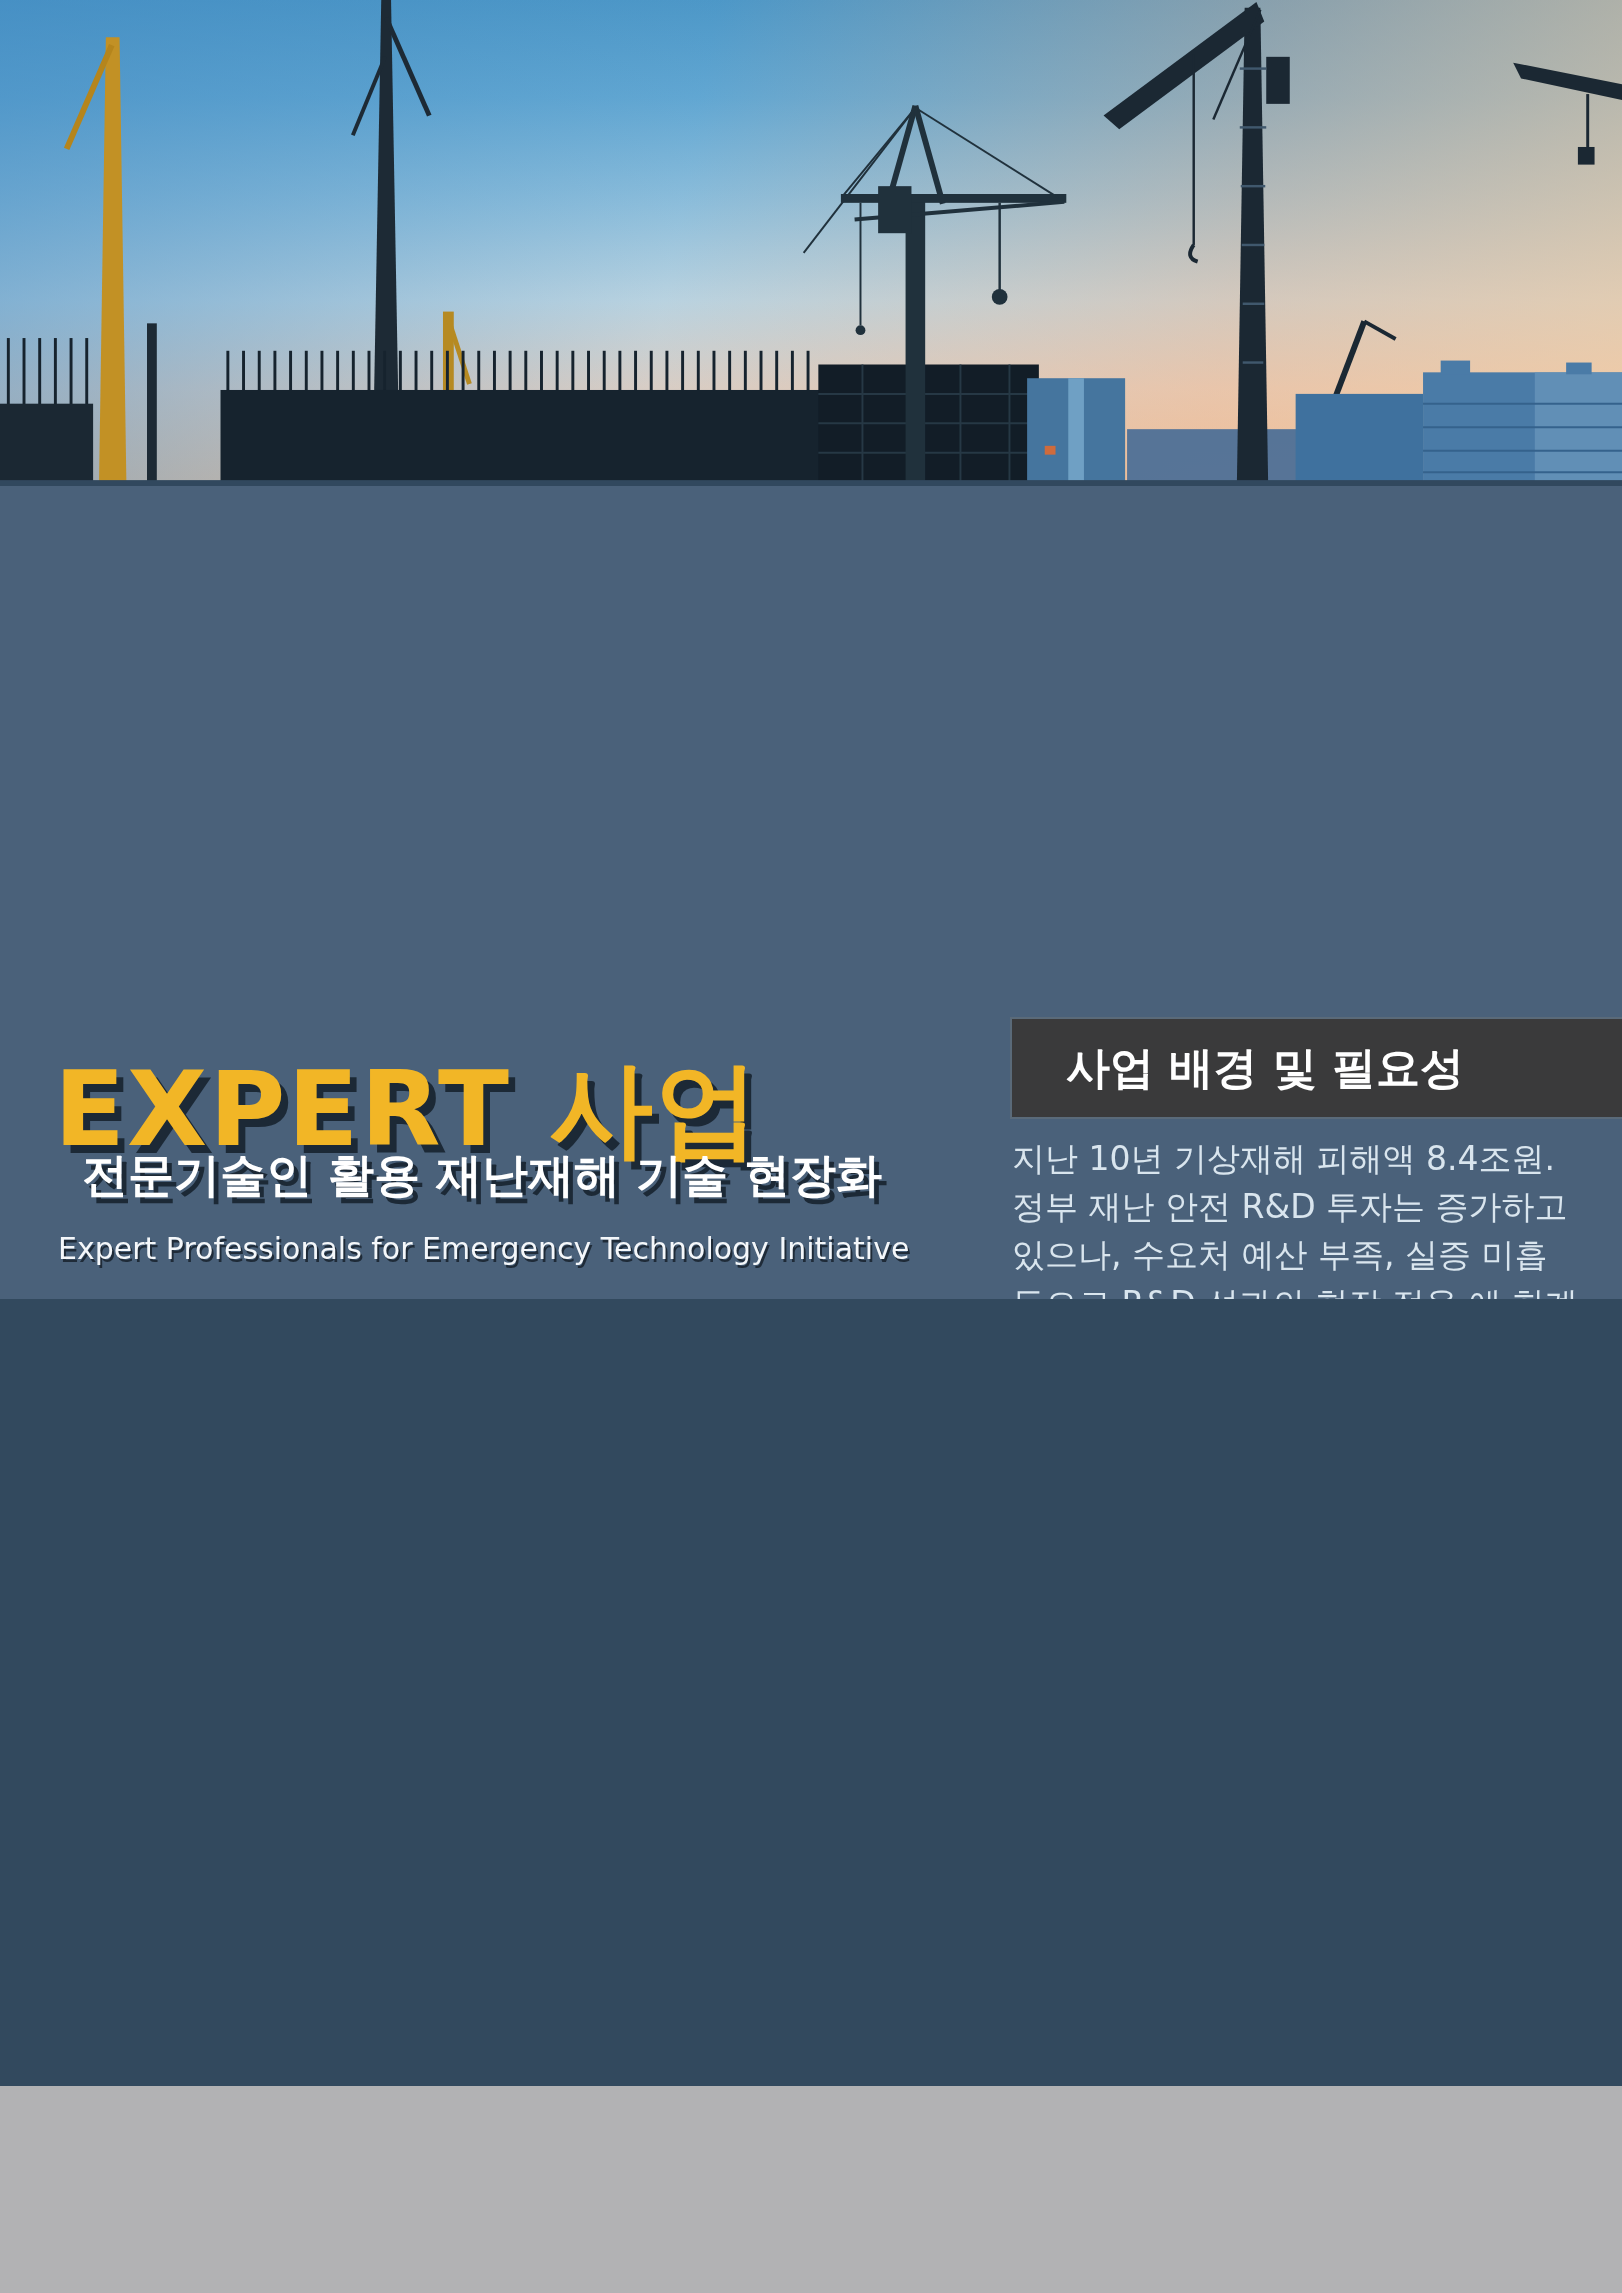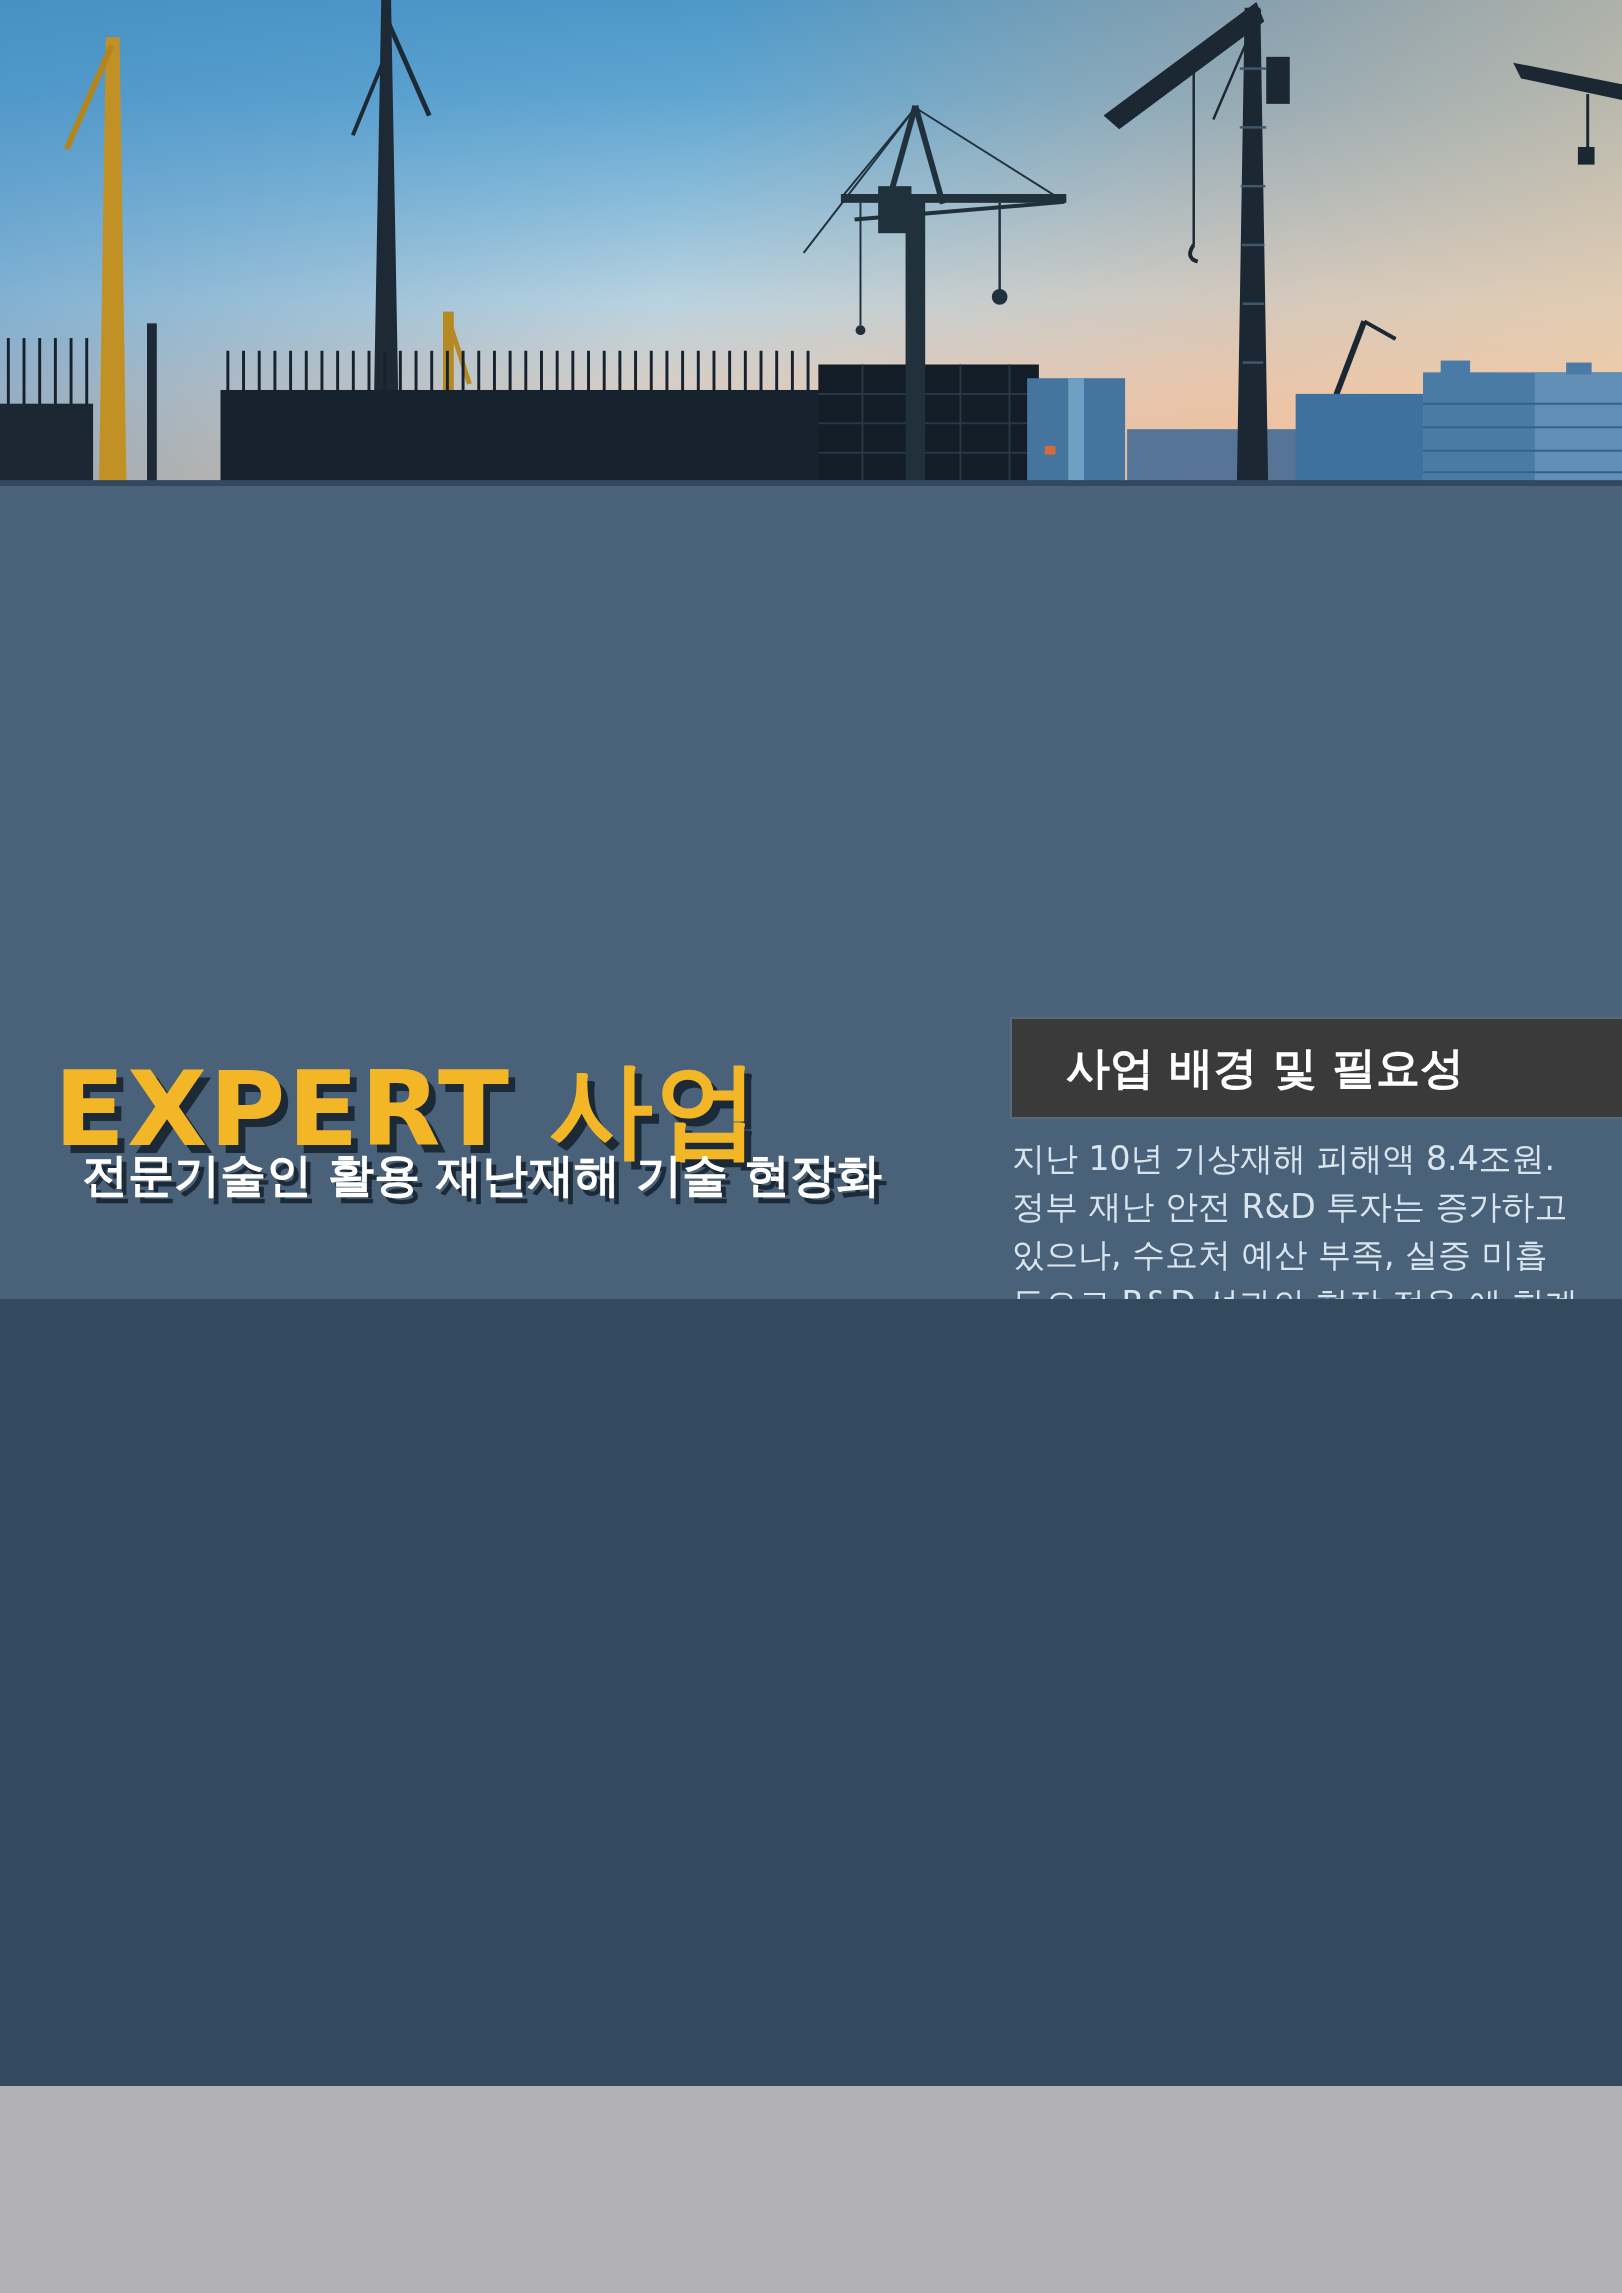--- a/index.html
+++ b/index.html
@@ -144,20 +144,21 @@
         <line x1="1452" y1="460" x2="1655" y2="460"></line>
           <line x1="1452" y1="482" x2="1655" y2="482"></line>
       </g>
       <rect x="0" y="490" width="1655" height="6" fill="#31485e"></rect>
     </svg>
   </div>
 
   <section class="sec-top">
     <h1 class="title">EXPERT 사업</h1>
     <div class="sub-ko">전문기술인 활용 재난재해 기술 현장화</div>
+    <div class="sub-en">Expert Professionals for Emergency Technology Initiative</div>
 
     <div class="stat stat1">
       <div class="stat-bar"></div>
       <div class="stat-num"><span>25억</span><br><span>예산</span></div>
       <div class="stat-cap">26년 25억원, 30년까지 300 억원 이상 지원</div>
     </div>
     <div class="stat stat2">
       <div class="stat-bar"></div>
       <div class="stat-num"><span>13개</span><br><span>과제</span></div>
       <div class="stat-cap">기술연계형 7개 / 신기술 적용 형 6개 과제, Ai 플랫폼 구축</div>

